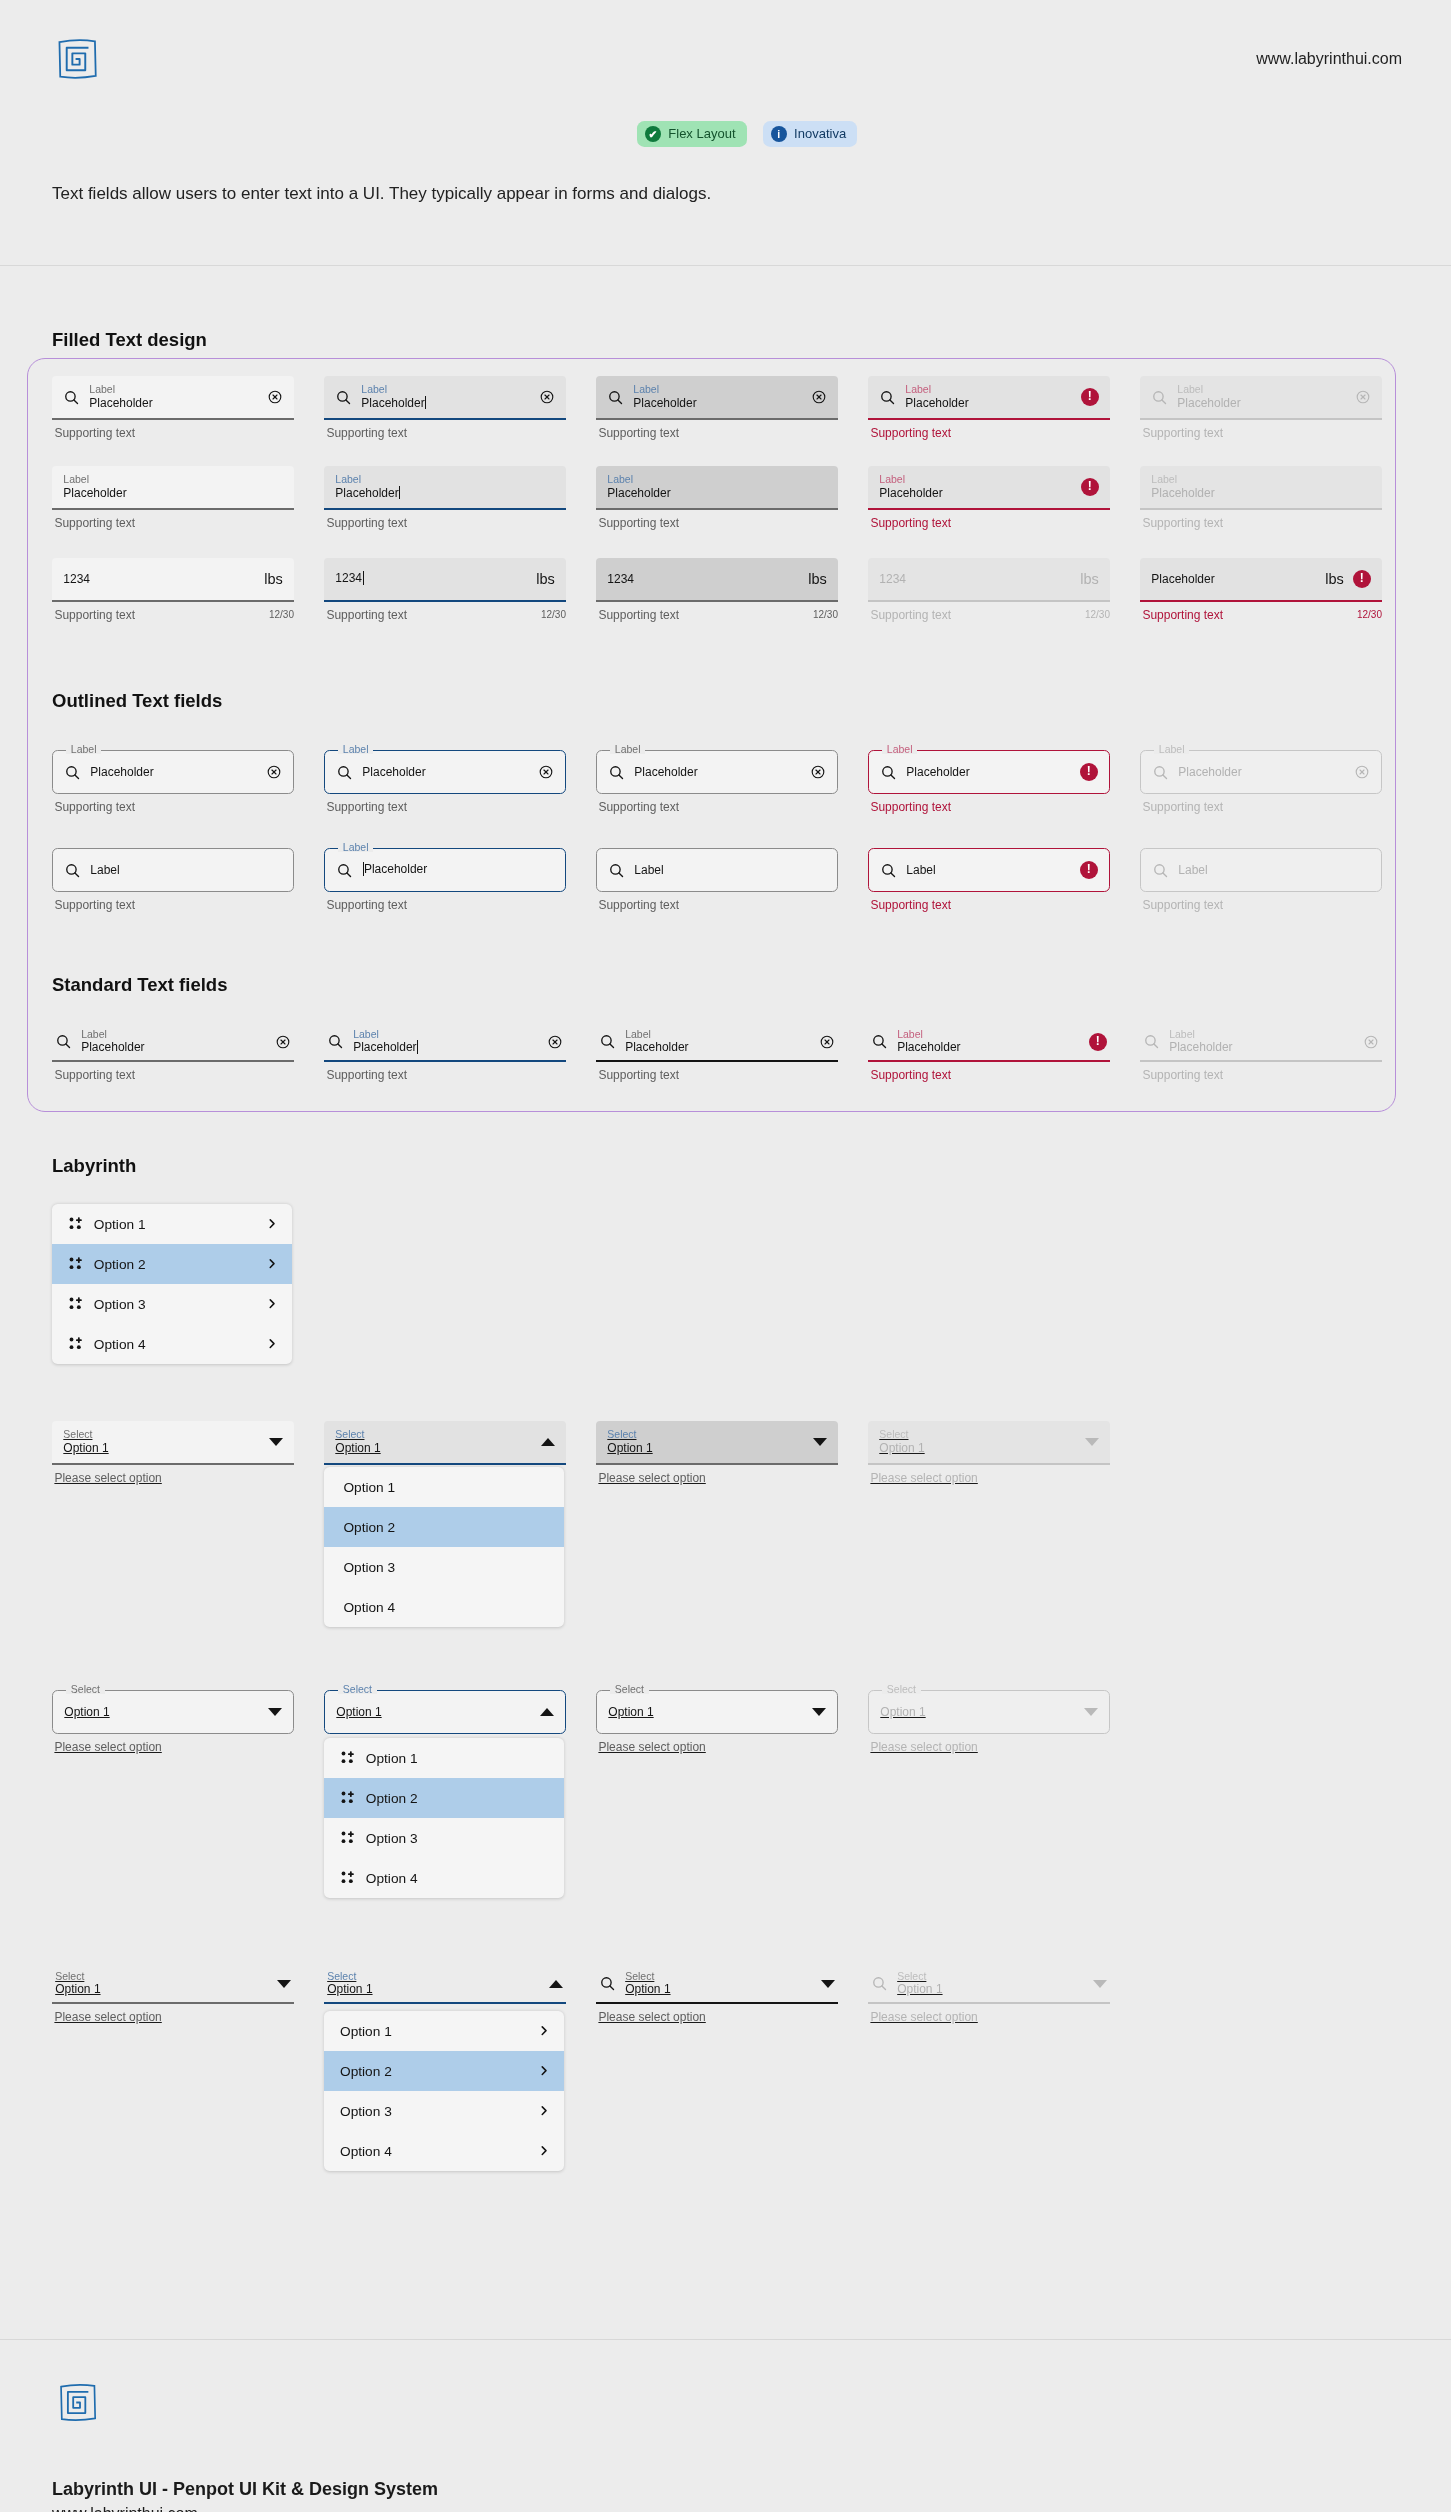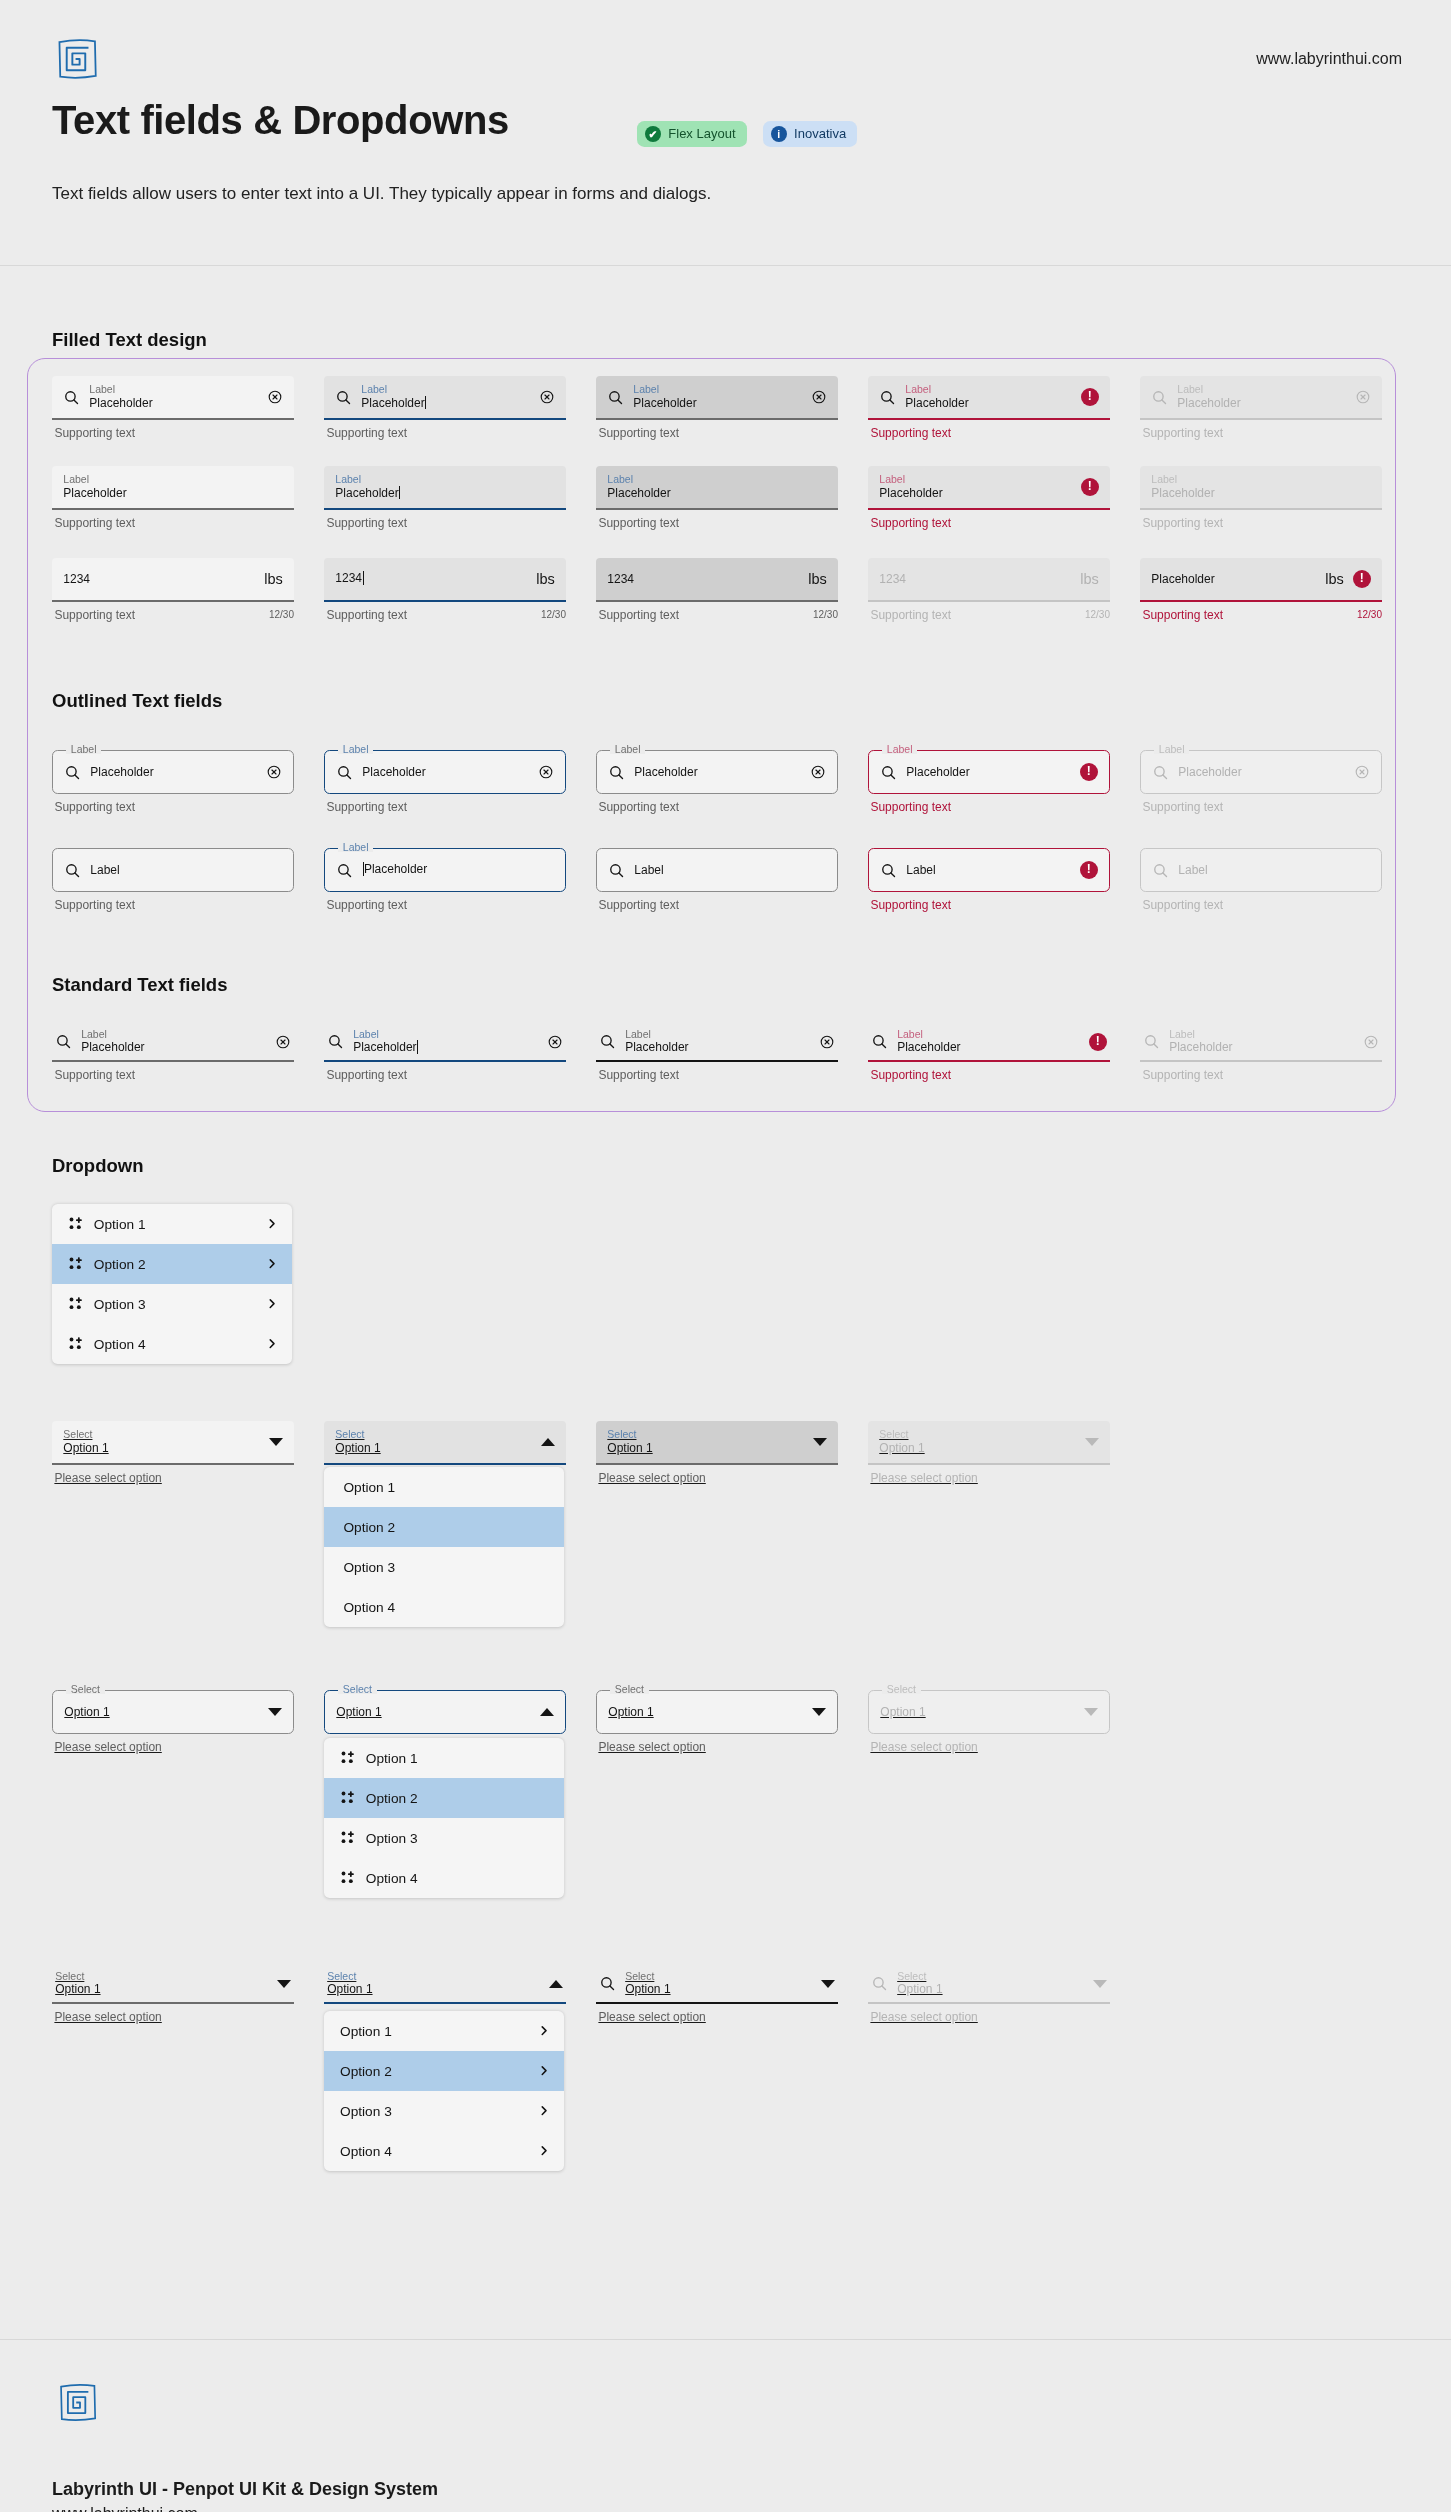--- a/index.html
+++ b/index.html
@@ -138,38 +138,37 @@
 <body>
 
 <div class="header">
   <div class="logo">
     <svg width="50" height="50" viewBox="0 0 62 62">
       <path d="M8 10 Q30 6 52 9 L53 52 Q30 56 9 53 Z" fill="none" stroke="#1f6cae" stroke-width="2.2"></path>
       <path d="M44 17 L17 17 L17 45 L40 45 L40 24 L24 24 L24 38 L33 38 L33 31 L28 31" fill="none" stroke="#1f6cae" stroke-width="2.4" stroke-linejoin="round"></path>
     </svg>
   </div>
   <div class="site-url">www.labyrinthui.com</div>
-  <div class="page-title">Text fields &amp; Dropdowns</div>
   <div class="badges">
     <div class="badge green">
       <span class="badge-dot">✔</span>
       <span>Flex Layout</span>
     </div>
     <div class="badge blue">
       <span class="badge-dot">i</span>
       <span>Inovativa</span>
     </div>
   </div>
   <div class="page-sub">Text fields allow users to enter text into a UI. They typically appear in forms and dialogs.</div>
 </div>
 
 <div class="section-title" style="position:absolute;left:52px;top:329px">Filled Text design</div>
 <div class="section-title" style="position:absolute;left:52px;top:690px">Outlined Text fields</div>
 <div class="section-title" style="position:absolute;left:52px;top:974px">Standard Text fields</div>
-<div class="section-title" style="position:absolute;left:52px;top:1155px">Dropdown</div>
+<div class="section-title" style="position:absolute;left:52px;top:1155px">Labyrinth</div>
 
 <div class="frame-purple"></div>
 
 <div id="filled-host">
     <div class="grid-row" style="left: 52px; top: 376px;">
       <div class="cell">
         <div class="fieldwrap">
       <div class="filled enabled">
         <span class="ico">
     <svg width="17" height="17" viewBox="0 0 24 24" fill="none" stroke="#141414" stroke-width="1.9">

